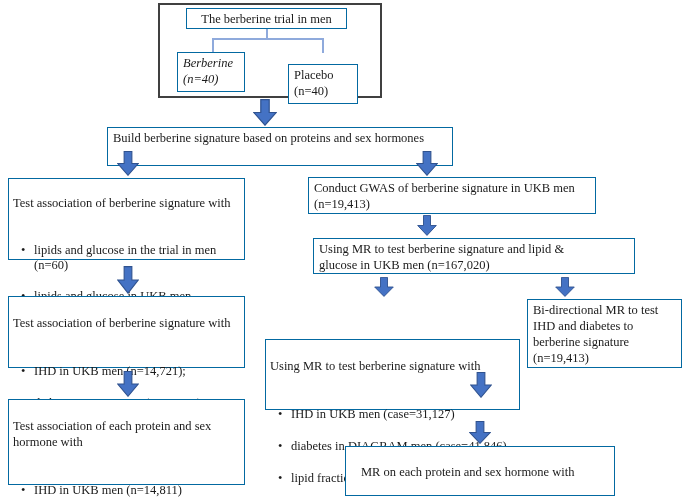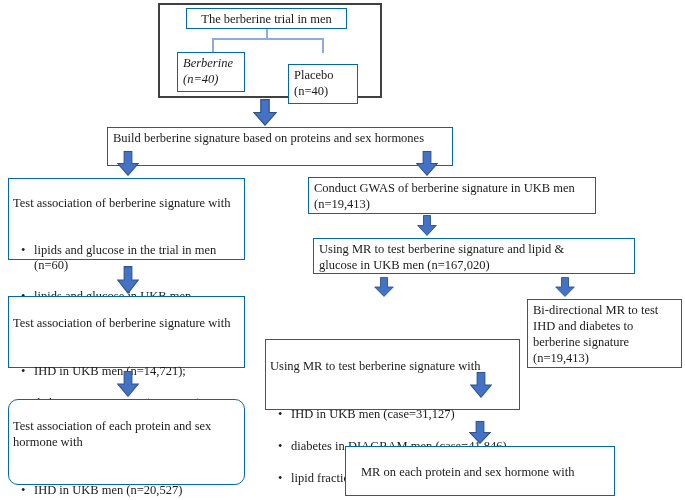--- a/index.html
+++ b/index.html
@@ -84,25 +84,25 @@
       <li>lipid fractions in UKB men (n=3,750)</li>
     </ul>
   </div>
 
   <div class="arrow" style="left:117px;top:371px;width:22px;height:26px;">
     <svg viewBox="0 0 20 24" preserveAspectRatio="none">
         <path d="M6.5 0.5 H13.5 V12 H19.3 L10 23.3 L0.7 12 H6.5 Z" fill="#4472C4" stroke="#2F528F" stroke-width="1"></path>
       </svg>
   </div>
 
-  <div class="box" style="left:8px;top:399px;width:237px;height:86px;padding:2px 4px;border-radius:10px;">
+  <div class="box" style="left:8px;top:399px;width:237px;height:86px;padding:2px 4px;">
     <div style="white-space:pre-line;">Test association of each protein and sex
 hormone with</div>
     <ul class="bullets">
-      <li>IHD in UKB men (n=20,527)</li>
+      <li>IHD in UKB men (n=14,811)</li>
       
     </ul>
   </div>
 
   <div class="box" style="left:308px;top:177px;width:288px;height:37px;">Conduct GWAS of berberine signature in UKB men
 (n=19,413)</div>
 
   <div class="arrow" style="left:417px;top:215px;width:20px;height:21px;">
     <svg viewBox="0 0 20 24" preserveAspectRatio="none">
         <path d="M6.5 0.5 H13.5 V12 H19.3 L10 23.3 L0.7 12 H6.5 Z" fill="#4472C4" stroke="#2F528F" stroke-width="1"></path>

